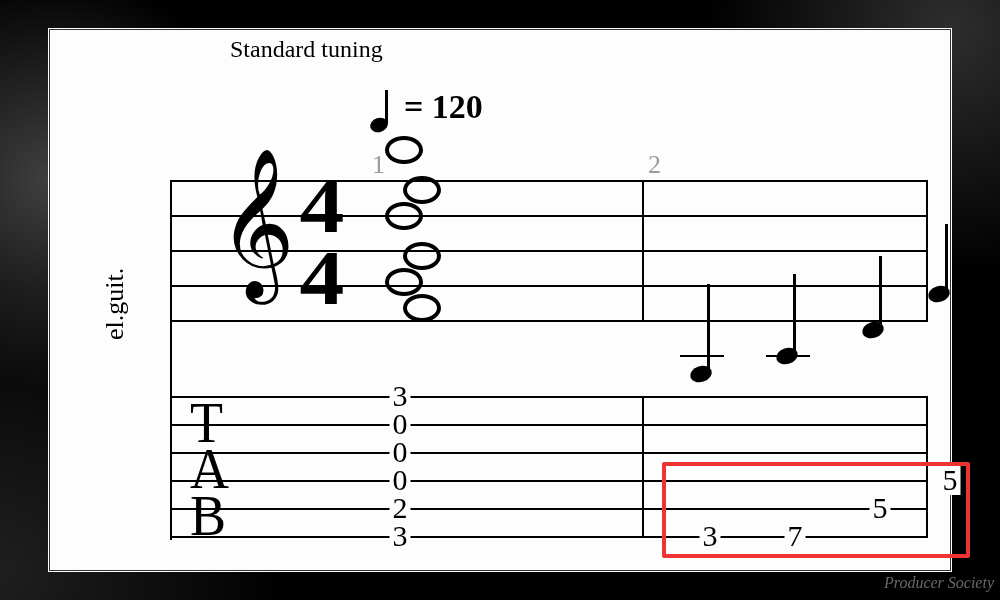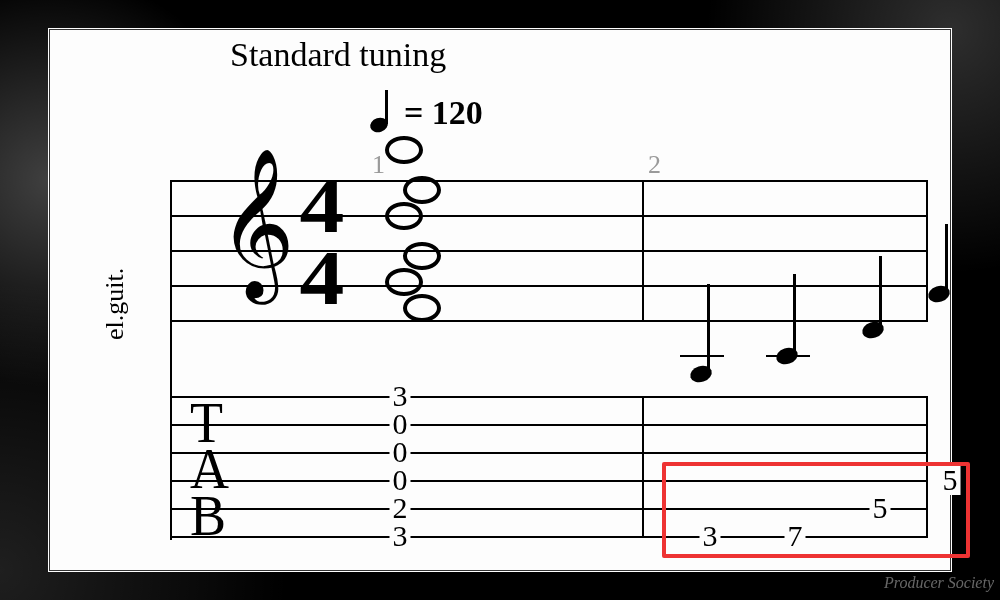--- a/index.html
+++ b/index.html
@@ -6,22 +6,22 @@
   body{background:#000;}
   .page{position:absolute;inset:0;}
   .smoke{position:absolute;inset:0;
     background:
       radial-gradient(circle at 5% 30%,rgba(255,255,255,0.25) 0,rgba(255,255,255,0) 20%),
       radial-gradient(circle at 95% 5%,rgba(255,255,255,0.18) 0,rgba(255,255,255,0) 22%),
       radial-gradient(circle at 0% 95%,rgba(255,255,255,0.12) 0,rgba(255,255,255,0) 25%),
       #000;}
   .paper{position:absolute;left:48px;top:28px;width:904px;height:544px;background:#fff;}
   .paper-inner{position:absolute;left:1px;right:1px;top:1px;bottom:1px;border:1px solid #333;background:#fdfdfd;}
-  .hdr-tuning{position:absolute;left:180px;top:6px;font-size:34px;}
-  .hdr-tempo{position:absolute;left:320px;top:58px;font-size:34px;font-weight:700;display:flex;align-items:flex-end;gap:14px;}
+  .hdr-tuning{position:absolute;left:180px;top:6px;font-size:24px;}
+  .hdr-tempo{position:absolute;left:320px;top:58px;font-size:34px;font-weight:700;display:flex;align-items:flex-start;gap:14px;}
   .quarter-note{position:relative;width:20px;height:44px;}
   .quarter-note .head{position:absolute;bottom:0;left:0;width:18px;height:14px;background:#000;border-radius:50%;transform:rotate(-18deg);}
   .quarter-note .stem{position:absolute;left:15px;bottom:8px;width:3px;height:34px;background:#000;}
   .score{position:absolute;left:80px;right:22px;top:150px;height:360px;}
   .instr-label{position:absolute;left:-30px;top:160px;transform:rotate(-90deg);transform-origin:left top;font-size:26px;white-space:nowrap;}
   
   .staff{position:absolute;left:40px;right:0;top:0;height:140px;}
   .staff .line{position:absolute;left:0;right:0;height:2px;background:#000;}
   .staff .l1{top:0}.staff .l2{top:35px}.staff .l3{top:70px}.staff .l4{top:105px}.staff .l5{top:140px}
   .barline{position:absolute;top:0;width:2px;background:#000;}

